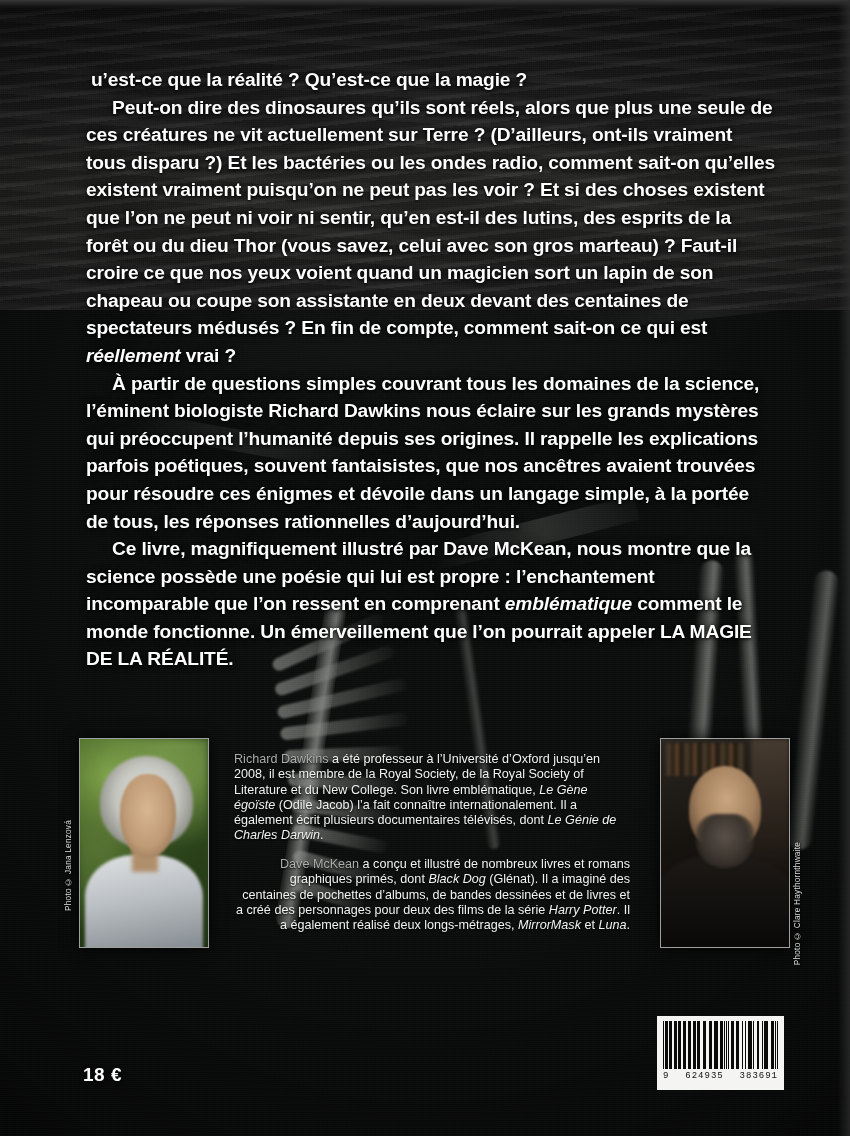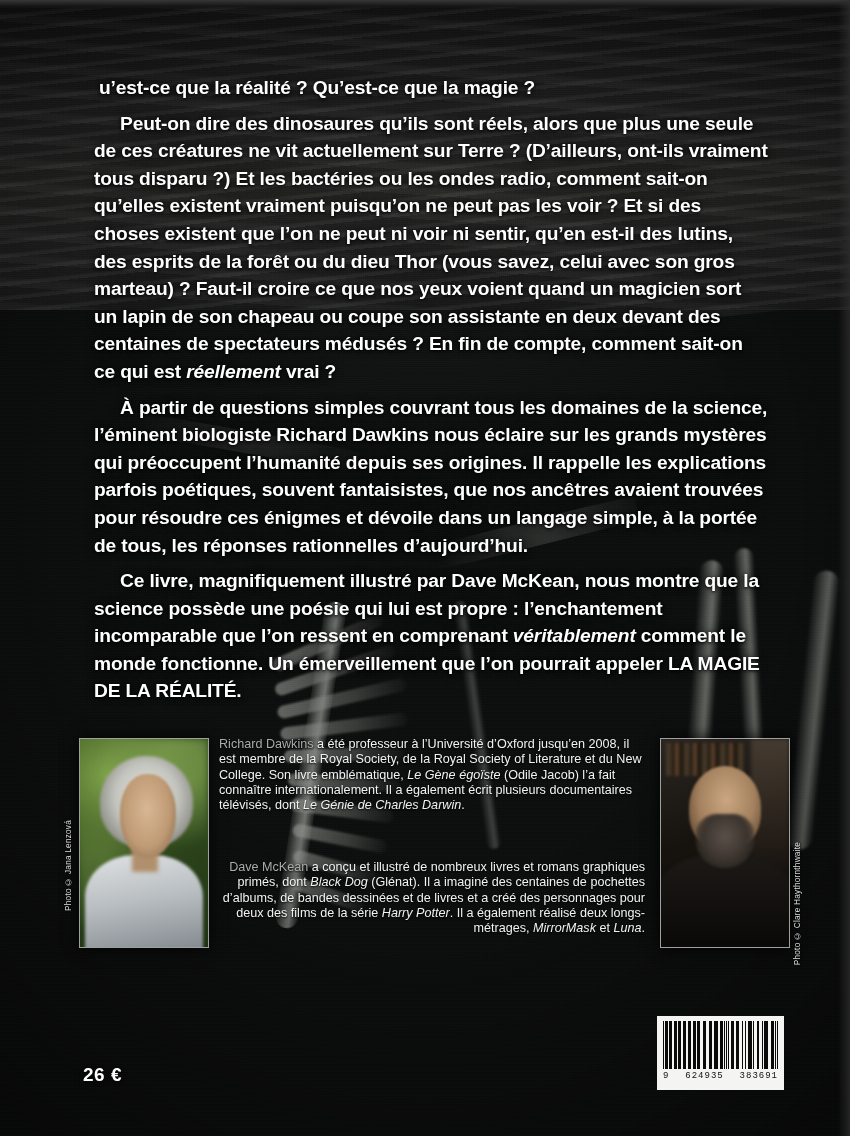--- a/index.html
+++ b/index.html
@@ -119,21 +119,21 @@
     left: 86px;
     top: 66px;
     width: 690px;
     font-size: 19.2px;
     font-weight: bold;
     line-height: 27.6px;
     letter-spacing: -0.15px;
     text-shadow: 0 1px 3px rgba(0,0,0,.95), 0 0 9px rgba(0,0,0,.8);
     z-index: 5;
   }
-  .blurb p { margin: 8px; }
+  .blurb p { margin: 0; }
   .blurb p + p { margin-top: 0px; }
   .indent { text-indent: 26px; }
   .dropcap {
     float: left;
     font-size: 60px;
     line-height: 50px;
     font-weight: bold;
     color: #8e9ea8;
     margin: 6px 5px 0 0;
     text-shadow: 0 2px 5px rgba(0,0,0,.9);
@@ -253,23 +253,23 @@
   .bio {
     position: absolute;
     left: 155px;
     width: 430px;
     font-size: 12.6px;
     line-height: 15.3px;
     color: #f2f2f2;
     text-shadow: 0 1px 2px rgba(0,0,0,.95);
   }
   .bio.one { top: 5px;  text-align: left; }
-  .bio.two { top: 128px; text-align: right; }
+  .bio.two { top: 110px; text-align: right; }
   .bio .name { color: #a9acab; }
-  .bio p { margin: 2px; }
+  .bio p { margin: 17px; }
   .bio.two p { text-indent: 0; }
 
   
   .price {
     position: absolute;
     left: 83px;
     top: 1064px;
     font-size: 19px;
     font-weight: bold;
     letter-spacing: .5px;
@@ -349,21 +349,21 @@
   <div class="blurb">
 
     <p>
       <span class="dropcap"></span><span>u’est-ce que la réalité ? Qu’est-ce que la magie ?</span>
     </p>
 
     <p class="indent"><span>Peut-on dire des dinosaures qu’ils sont réels, alors que plus une seule de ces créatures ne vit actuellement sur Terre ? (D’ailleurs, ont-ils vraiment tous disparu ?) Et les bactéries ou les ondes radio, comment sait-on qu’elles existent vraiment puisqu’on ne peut pas les voir ? Et si des choses existent que l’on ne peut ni voir ni sentir, qu’en est-il des lutins, des esprits de la forêt ou du dieu Thor (vous savez, celui avec son gros marteau) ? Faut-il croire ce que nos yeux voient quand un magicien sort un lapin de son chapeau ou coupe son assistante en deux devant des centaines de spectateurs médusés ? En fin de compte, comment sait-on ce qui est </span><span class="it">réellement</span><span> vrai ?</span></p>
 
     <p class="indent">À partir de questions simples couvrant tous les domaines de la science, l’éminent biologiste Richard Dawkins nous éclaire sur les grands mystères qui préoccupent l’humanité depuis ses origines. Il rappelle les explications parfois poétiques, souvent fantaisistes, que nos ancêtres avaient trouvées pour résoudre ces énigmes et dévoile dans un langage simple, à la portée de tous, les réponses rationnelles d’aujourd’hui.</p>
 
-    <p class="indent"><span>Ce livre, magnifiquement illustré par Dave McKean, nous montre que la science possède une poésie qui lui est propre : l’enchantement incomparable que l’on ressent en comprenant </span><span class="it">véritablement</span><span> comment le monde fonctionne. Un émerveillement que l’on pourrait appeler LA MAGIE DE LA RÉALITÉ.</span></p>
+    <p class="indent"><span>Ce livre, magnifiquement illustré par Dave McKean, nous montre que la science possède une poésie qui lui est propre : l’enchantement incomparable que l’on ressent en comprenant </span><span class="it">emblématique</span><span> comment le monde fonctionne. Un émerveillement que l’on pourrait appeler LA MAGIE DE LA RÉALITÉ.</span></p>
   </div>
 
   <div class="authors">
 
     <div class="photo-frame left">
       <div class="photo-inner">
         <div class="rd-bg"></div>
         <div class="rd-body"></div>
         <div class="rd-neck"></div>
         <div class="rd-hair"></div>
@@ -386,21 +386,21 @@
 
     <div class="bio one">
       <p><span class="name">Richard Dawkins</span><span> a été professeur à l’Université d’Oxford jusqu’en 2008, il est membre de la Royal Society, de la Royal Society of Literature et du New College. Son livre emblématique, </span><span class="it">Le Gène égoïste</span><span> (Odile Jacob) l’a fait connaître internationalement. Il a également écrit plusieurs documentaires télévisés, dont </span><span class="it">Le Génie de Charles Darwin</span><span>.</span></p>
     </div>
 
     <div class="bio two">
       <p><span class="name">Dave McKean</span><span> a conçu et illustré de nombreux livres et romans graphiques primés, dont </span><span class="it">Black Dog</span><span> (Glénat). Il a imaginé des centaines de pochettes d’albums, de bandes dessinées et de livres et a créé des personnages pour deux des films de la série </span><span class="it">Harry Potter</span><span>. Il a également réalisé deux longs-métrages, </span><span class="it">MirrorMask</span><span> et </span><span class="it">Luna</span><span>.</span></p>
     </div>
   </div>
 
-  <div class="price">26 €</div>
+  <div class="price">18 €</div>
 
   <div class="barcode-box">
     <div class="bars" id="bars">
         <i style="width: 1.17px; background: transparent;"></i>
         <i style="width: 1.17px;"></i>
         <i style="width: 1.17px; background: transparent;"></i>
         <i style="width: 1.17px;"></i>
         <i style="width: 1.17px;"></i>
         <i style="width: 1.17px; background: transparent;"></i>
         <i style="width: 3.51px;"></i>

